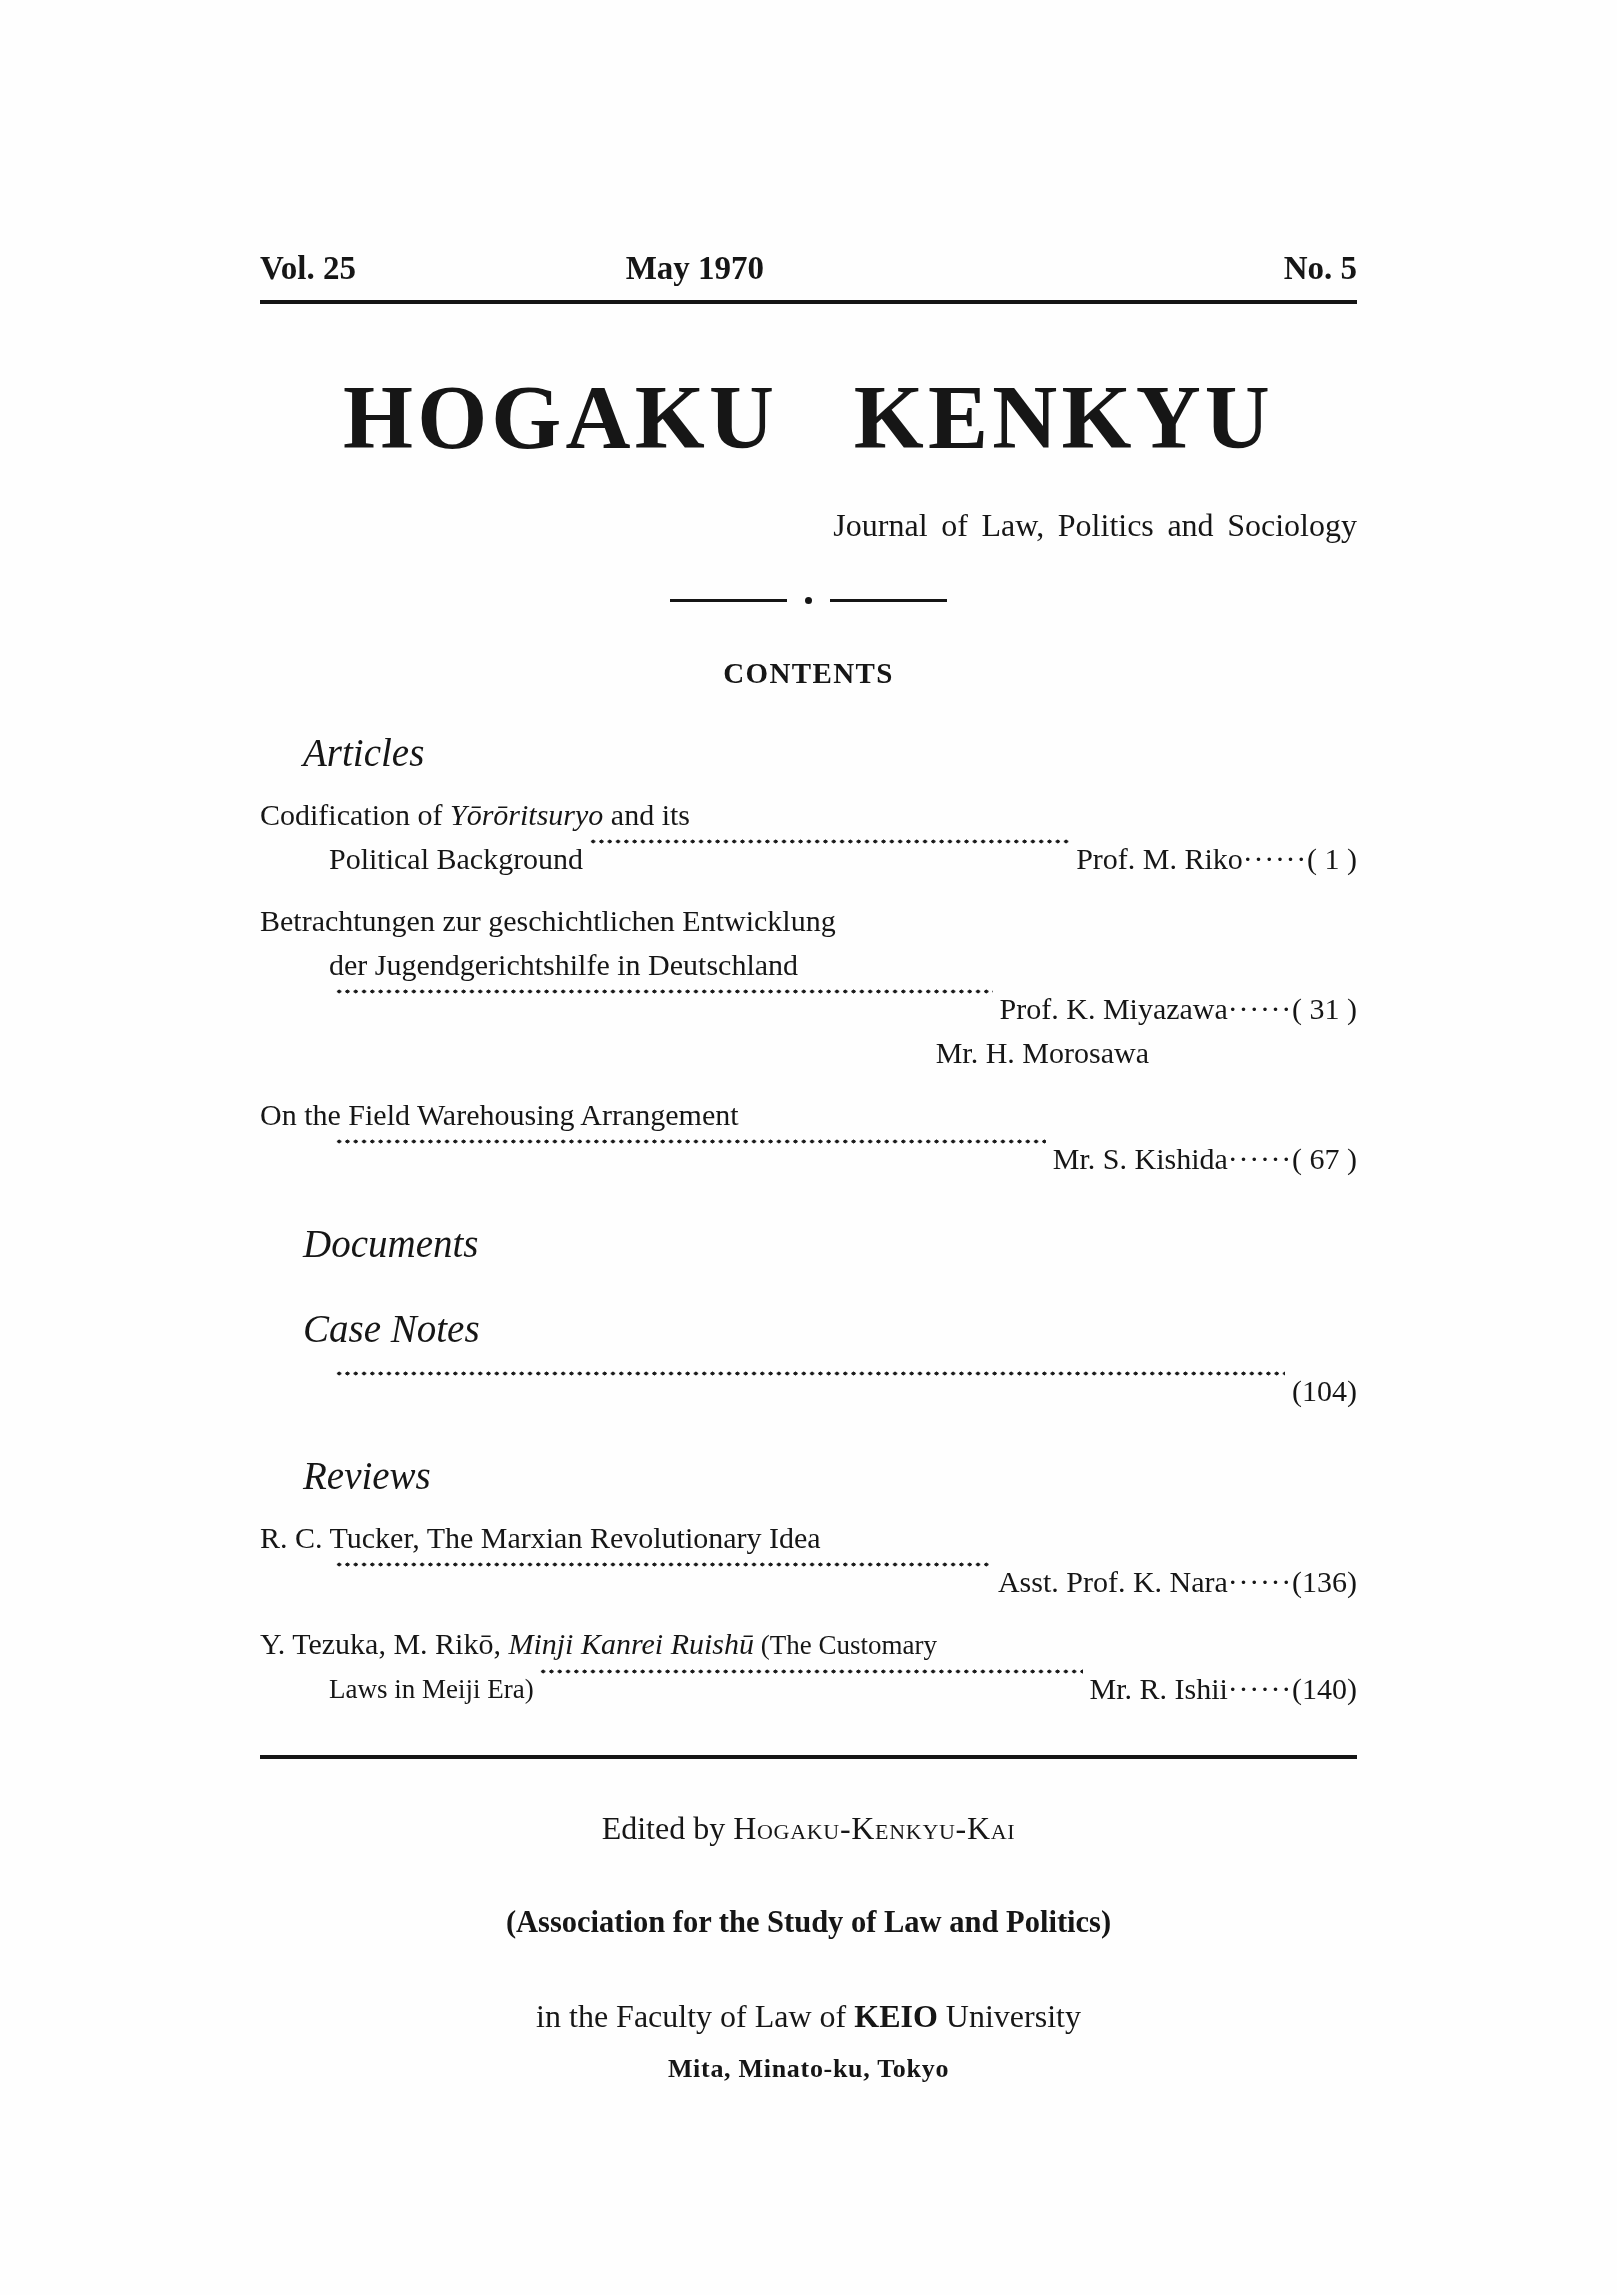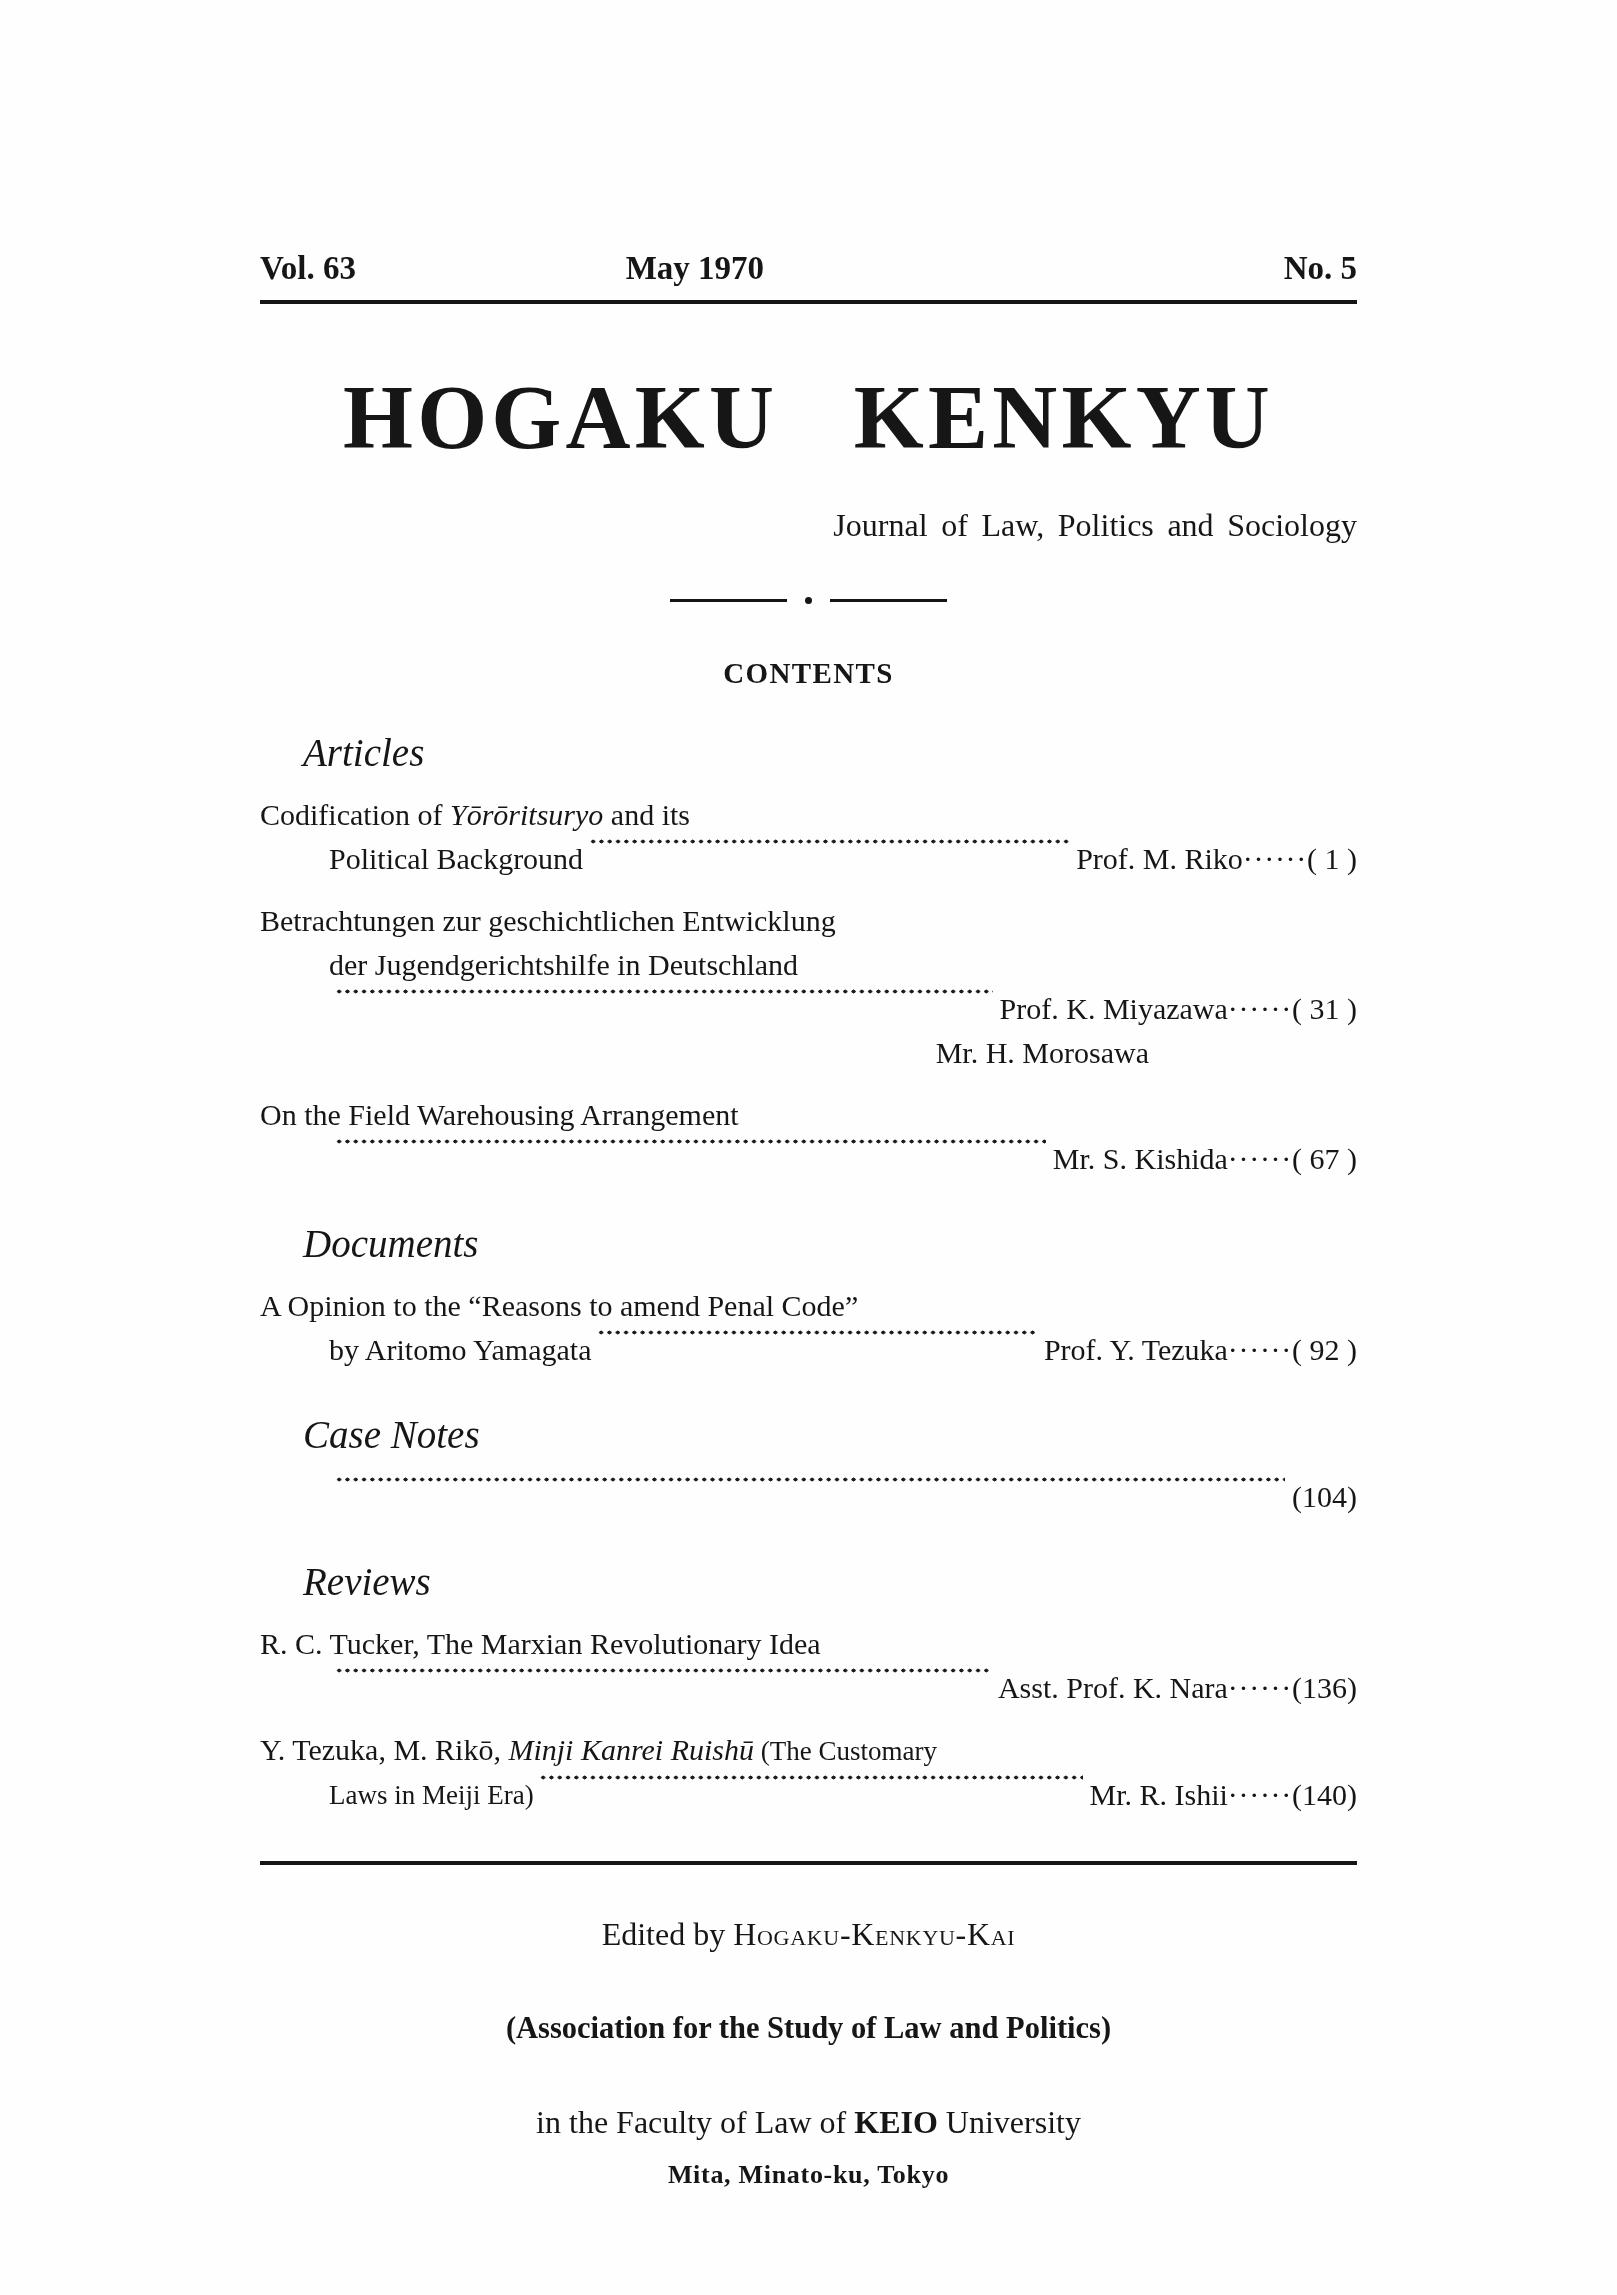--- a/index.html
+++ b/index.html
@@ -70,21 +70,21 @@
   .smallcaps { font-variant: small-caps; letter-spacing: 0.7px; }
   .f4 { font-size: 26px; font-weight: bold; letter-spacing: 0.7px; margin-top: 2.8px; }
 </style>
 </head>
 <body>
 
 <div class="page">
   <div class="content">
 
     <div class="issue-header">
-      <span class="h-left">Vol. 63</span>
+      <span class="h-left">Vol. 25</span>
       <span class="h-center">May 1970</span>
       <span class="h-right">No. 5</span>
     </div>
     <div class="rule"></div>
 
     <h1 class="journal-title">HOGAKU KENKYU</h1>
     <div class="journal-subtitle">Journal of Law, Politics and Sociology</div>
 
     <div class="ornament">
       <span class="orn-line"></span>
@@ -122,28 +122,20 @@
       <div class="toc-entry">
         <div class="toc-line">On the Field Warehousing Arrangement</div>
         <div class="toc-line flexline ind">
           <span class="leader"></span>
           <span class="authpage"><span>Mr. S. Kishida</span><span class="dots">······</span><span>( 67 )</span></span>
         </div>
       </div>
 
       <div class="section-heading">Documents</div>
 
-      <div class="toc-entry">
-        <div class="toc-line">A Opinion to the “Reasons to amend Penal Code”</div>
-        <div class="toc-line flexline ind">
-          <span>by Aritomo Yamagata</span>
-          <span class="leader"></span>
-          <span class="authpage"><span>Prof. Y. Tezuka</span><span class="dots">······</span><span>( 92 )</span></span>
-        </div>
-      </div>
 
       <div class="section-heading">Case Notes</div>
 
       <div class="toc-entry">
         <div class="toc-line flexline ind">
           <span class="leader"></span>
           <span class="authpage"><span>(104)</span></span>
         </div>
       </div>
 

